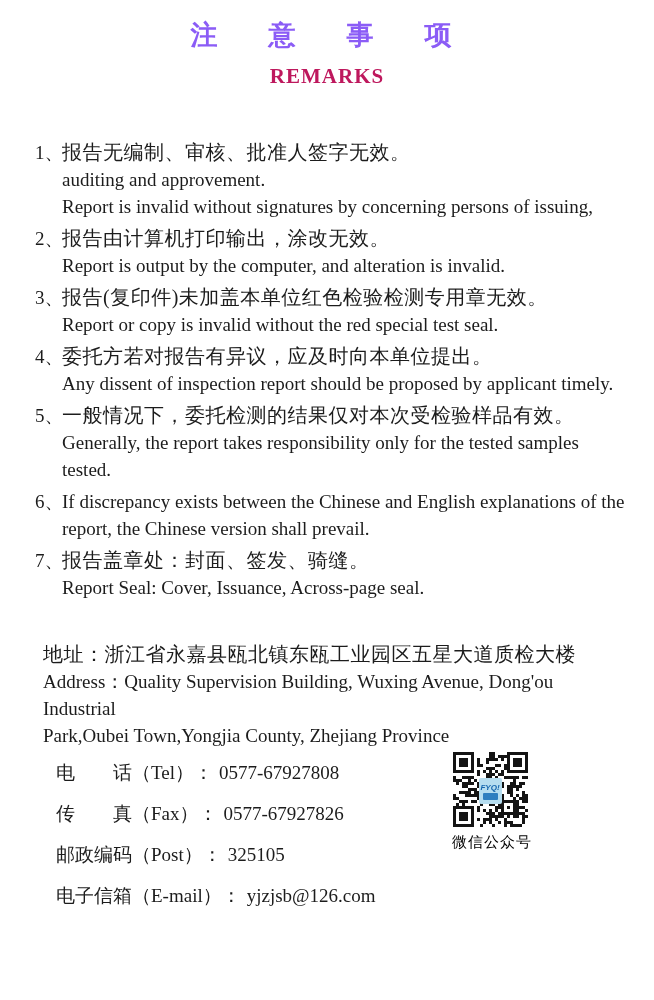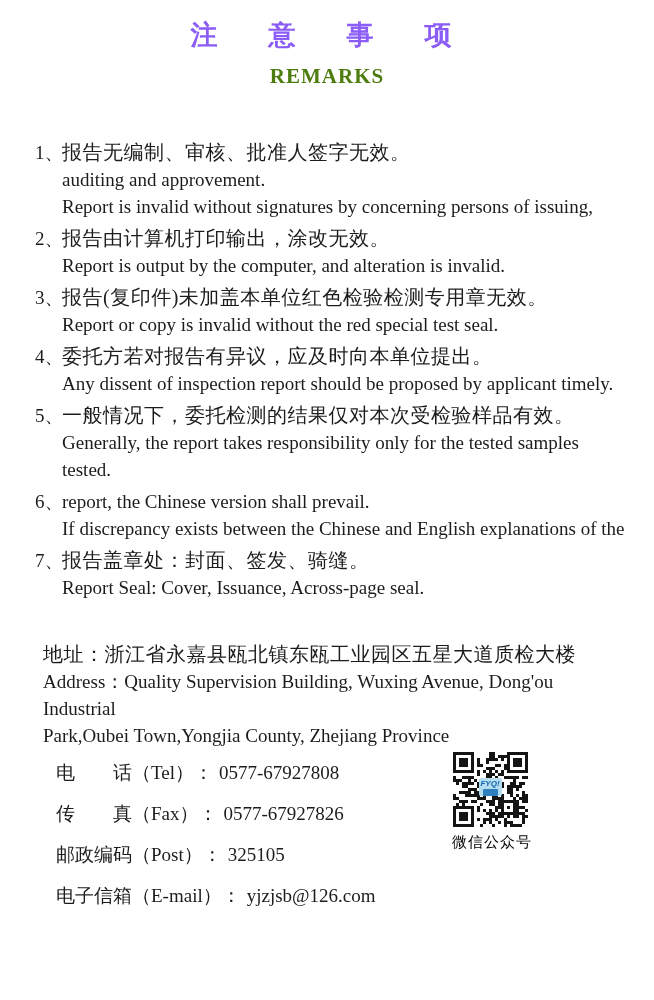--- a/index.html
+++ b/index.html
@@ -21,21 +21,21 @@
     line-height:34px;
     color:#8b5cf6;
   }
   .title-en {
     margin-top:11px;
     text-align:center;
     font-size:21px;
     font-weight:bold;
     letter-spacing:1px;
     line-height:26px;
-    color:#4d7c0f;
+    color:#be185d;
   }
   .items { margin:50px 26px 0 35px; }
   .item { display:flex; margin-bottom:5px; }
   .item .num {
     flex:none; width:27px;
     font-size:19px; line-height:27px;
   }
   .item .body { width:567px; }
   .item .zh { font-size:20px; line-height:27px; letter-spacing:0.5px; }
   .item .en { font-size:19px; line-height:27px; }
@@ -48,21 +48,21 @@
   .contacts { margin:10px 0 0 56px; }
   .contact-line { height:41px; font-size:19px; line-height:27px; }
   .contact-line .value { margin-left:6px; }
   .qr-block {
     position:absolute; left:452px; top:752px;
     width:76px; text-align:center;
   }
   .qr-canvas { position:relative; width:75px; height:75px; margin:0 auto; }
   .qr-logo {
     position:absolute; left:26px; top:26px;
-    width:23px; height:18px;
+    width:23px; height:26px;
     background:#b5ddf0;
     border-radius:2px;
     box-sizing:border-box;
     display:flex; flex-direction:column; align-items:center; justify-content:center;
   }
   .qr-logo .logo-text {
     font-size:8px; font-weight:bold; font-style:italic;
     color:#1566ae; line-height:9px;
     font-family:"Liberation Sans","DejaVu Sans",sans-serif;
   }
@@ -124,22 +124,22 @@
       <div class="num">5、</div>
       <div class="body">
         <div class="zh">一般情况下，委托检测的结果仅对本次受检验样品有效。</div>
         <div class="en">Generally, the report takes responsibility only for the tested samples tested.</div>
       </div>
     </div>
 
     <div class="item">
       <div class="num">6、</div>
       <div class="body">
+        <div class="en">If discrepancy exists between the Chinese and English explanations of the</div>
         <div class="en">report, the Chinese version shall prevail.</div>
-        <div class="en">If discrepancy exists between the Chinese and English explanations of the</div>
       </div>
     </div>
 
     <div class="item">
       <div class="num">7、</div>
       <div class="body">
         <div class="zh">报告盖章处：封面、签发、骑缝。</div>
         <div class="en">Report Seal: Cover, Issuance, Across-page seal.</div>
       </div>
     </div>

